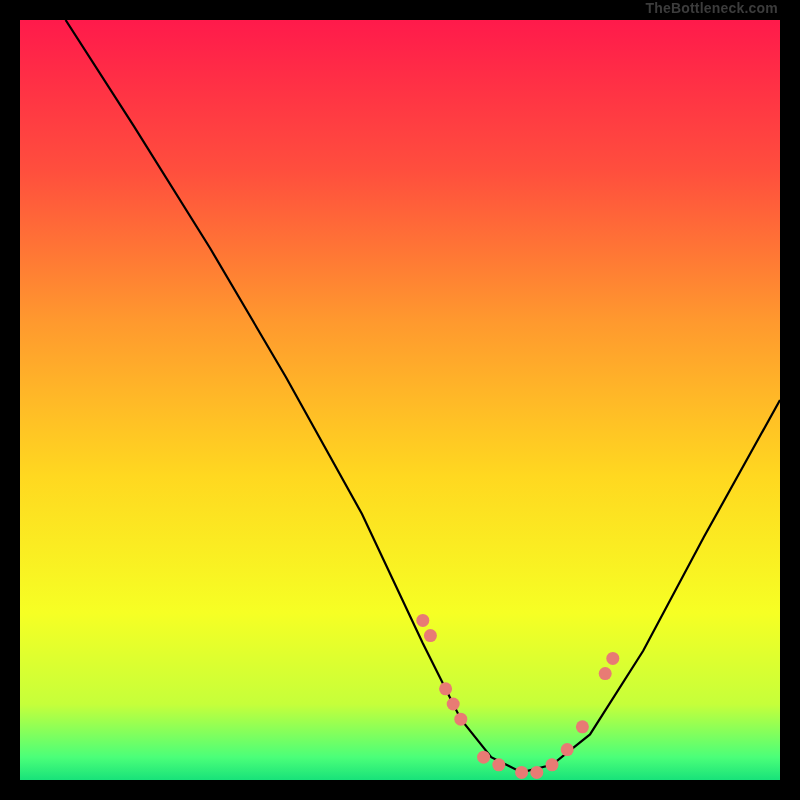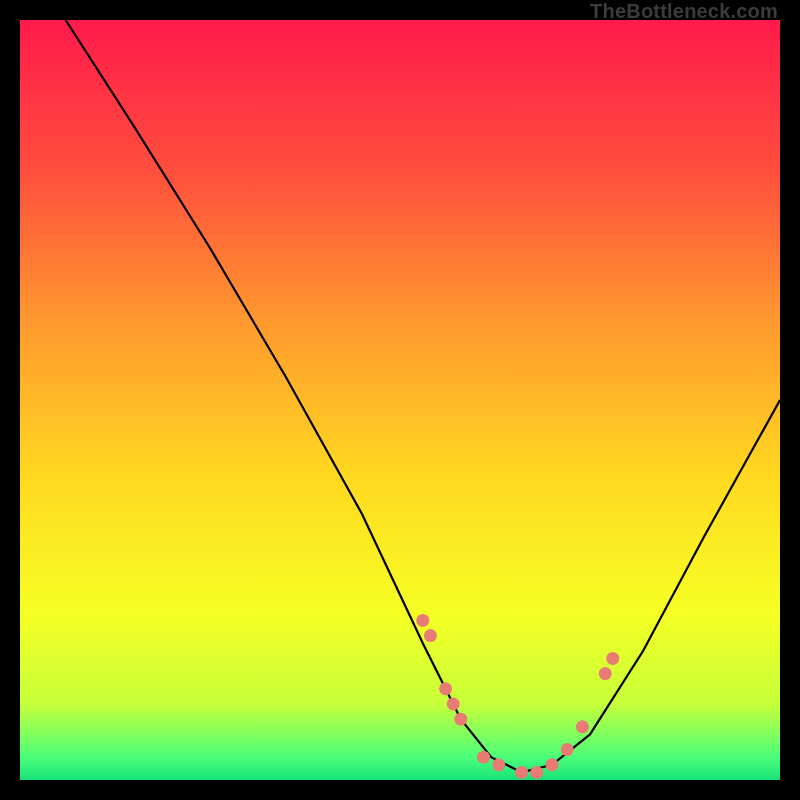--- a/index.html
+++ b/index.html
@@ -23,21 +23,21 @@
     left: 0;
     top: 0;
     width: 760px;
     height: 760px;
   }
   .watermark {
     position: absolute;
     top: 0;
     right: 22px;
     font-family: Arial, Helvetica, sans-serif;
-    font-size: 20px;
+    font-size: 14px;
     font-weight: 600;
     color: #3c3c3c;
     letter-spacing: 0.2px;
   }
 </style>
 </head>
 <body>
 
 <div class="frame">
   <svg class="plot" viewBox="0 0 760 760" preserveAspectRatio="none">

